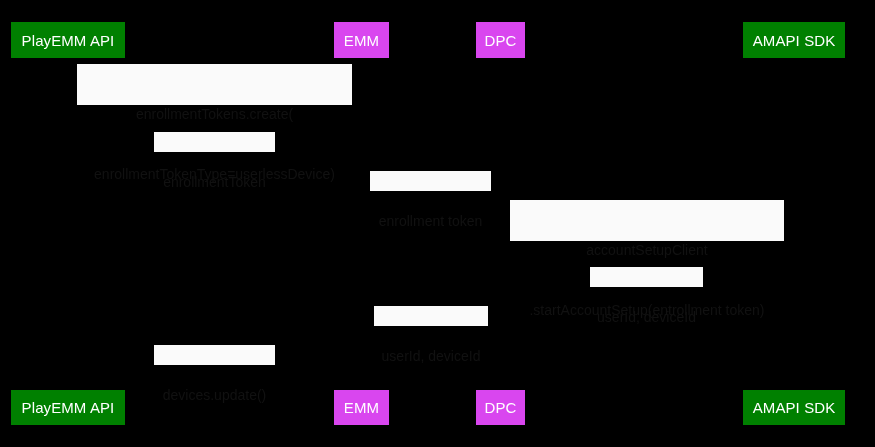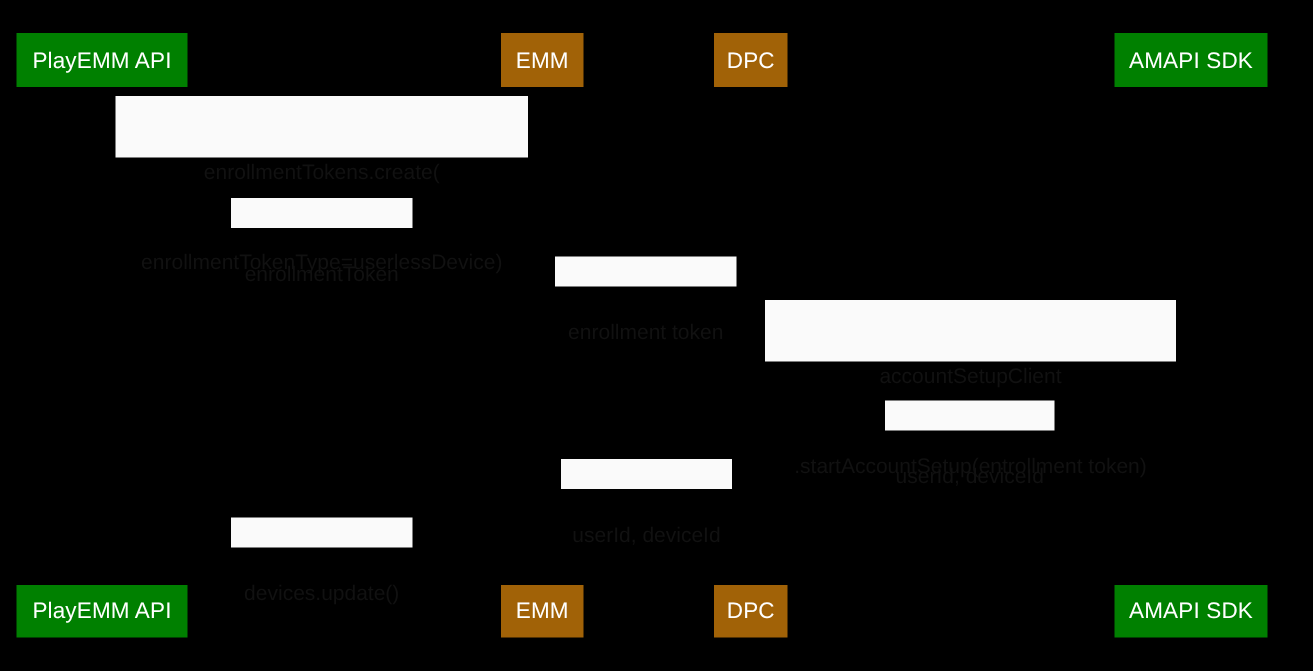--- a/index.html
+++ b/index.html
@@ -32,21 +32,21 @@
     align-items: center;
     justify-content: center;
     color: #ffffff;
     font-size: 15px;
     line-height: 1;
     letter-spacing: 0.1px;
     white-space: nowrap;
     border: 1px solid rgba(0,0,0,0);
   }
   .participant.green { background: #008000; }
-  .participant.blue  { background: #a16207; }
+  .participant.blue  { background: #d946ef; }
 
   .lifeline {
     position: absolute;
     width: 1px;
     background: #000000;
   }
 
   .msg-arrow {
     position: absolute;
     height: 1px;

